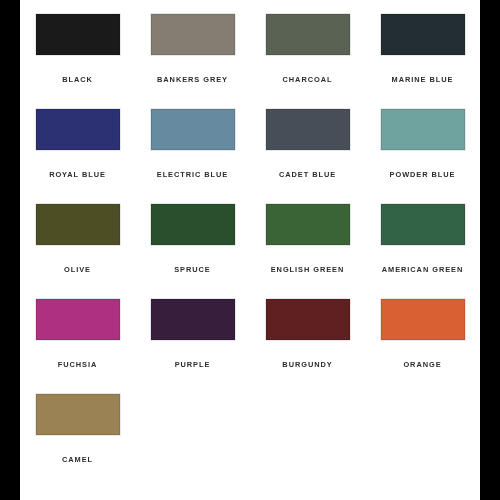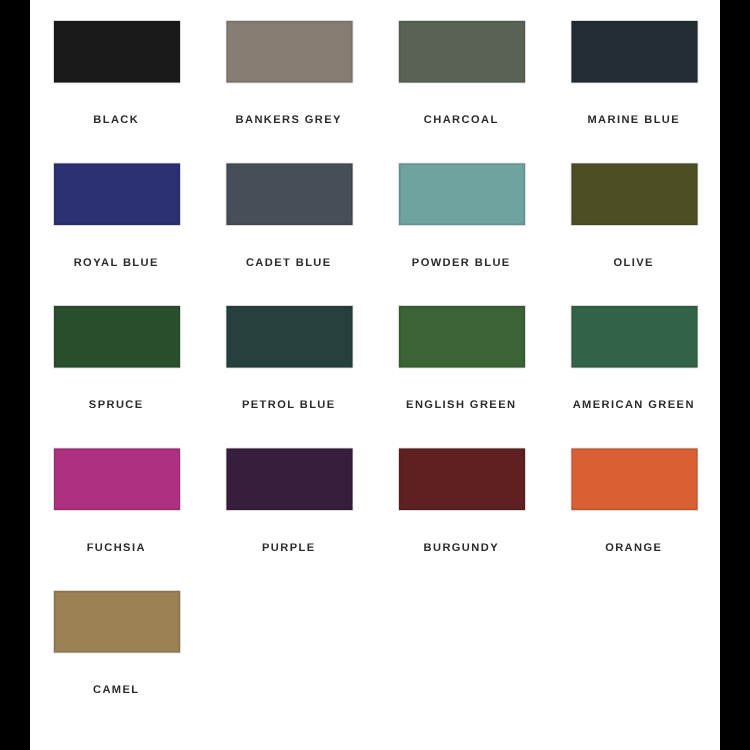--- a/index.html
+++ b/index.html
@@ -86,38 +86,38 @@
         </div>
         <div class="swatch-cell">
           <div class="swatch-chip" style="background-color: rgb(34, 46, 52);"></div>
           <div class="swatch-label">MARINE BLUE</div>
         </div>
         <div class="swatch-cell">
           <div class="swatch-chip" style="background-color: rgb(43, 49, 114);"></div>
           <div class="swatch-label">ROYAL BLUE</div>
         </div>
         <div class="swatch-cell">
+          <div class="swatch-chip" style="background-color: rgb(102, 139, 160);"></div>
+          <div class="swatch-label">ELECTRIC BLUE</div>
+        </div>
+        <div class="swatch-cell">
           <div class="swatch-chip" style="background-color: rgb(71, 78, 87);"></div>
           <div class="swatch-label">CADET BLUE</div>
         </div>
         <div class="swatch-cell">
           <div class="swatch-chip" style="background-color: rgb(110, 163, 160);"></div>
           <div class="swatch-label">POWDER BLUE</div>
         </div>
         <div class="swatch-cell">
           <div class="swatch-chip" style="background-color: rgb(78, 78, 37);"></div>
           <div class="swatch-label">OLIVE</div>
         </div>
         <div class="swatch-cell">
           <div class="swatch-chip" style="background-color: rgb(42, 79, 44);"></div>
           <div class="swatch-label">SPRUCE</div>
-        </div>
-        <div class="swatch-cell">
-          <div class="swatch-chip" style="background-color: rgb(38, 64, 62);"></div>
-          <div class="swatch-label">PETROL BLUE</div>
         </div>
         <div class="swatch-cell">
           <div class="swatch-chip" style="background-color: rgb(58, 100, 54);"></div>
           <div class="swatch-label">ENGLISH GREEN</div>
         </div>
         <div class="swatch-cell">
           <div class="swatch-chip" style="background-color: rgb(51, 99, 71);"></div>
           <div class="swatch-label">AMERICAN GREEN</div>
         </div>
         <div class="swatch-cell">

